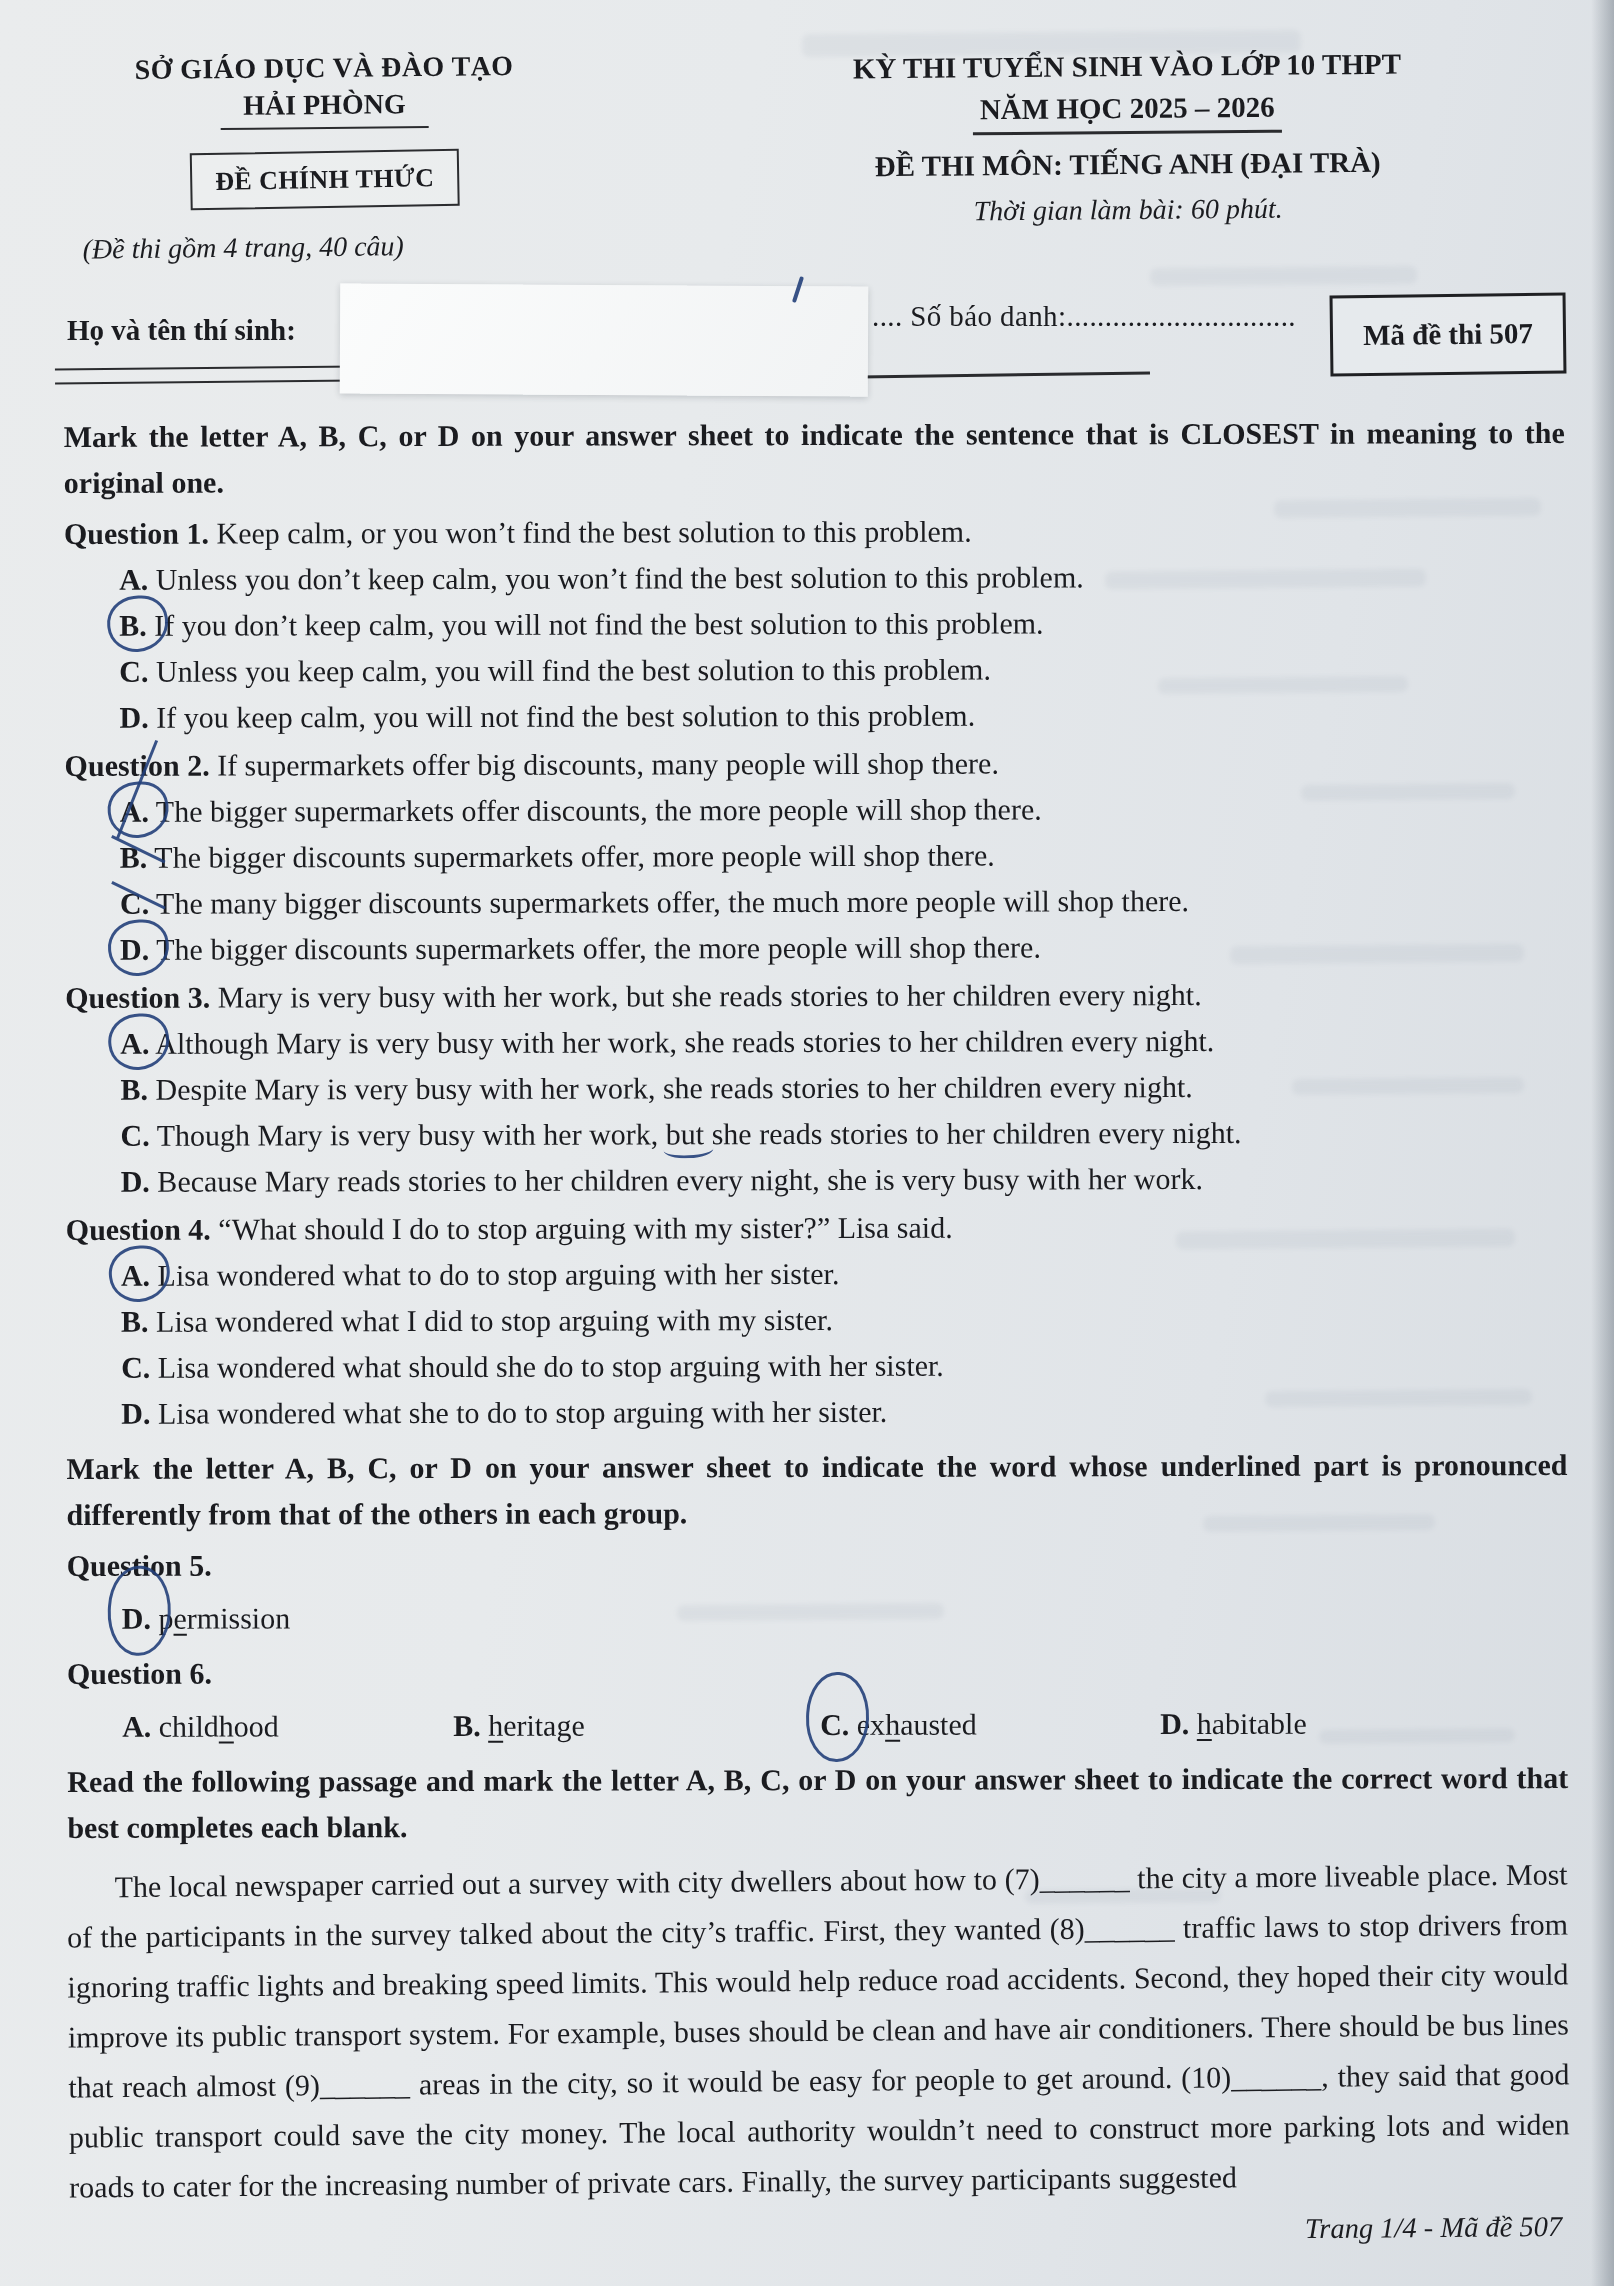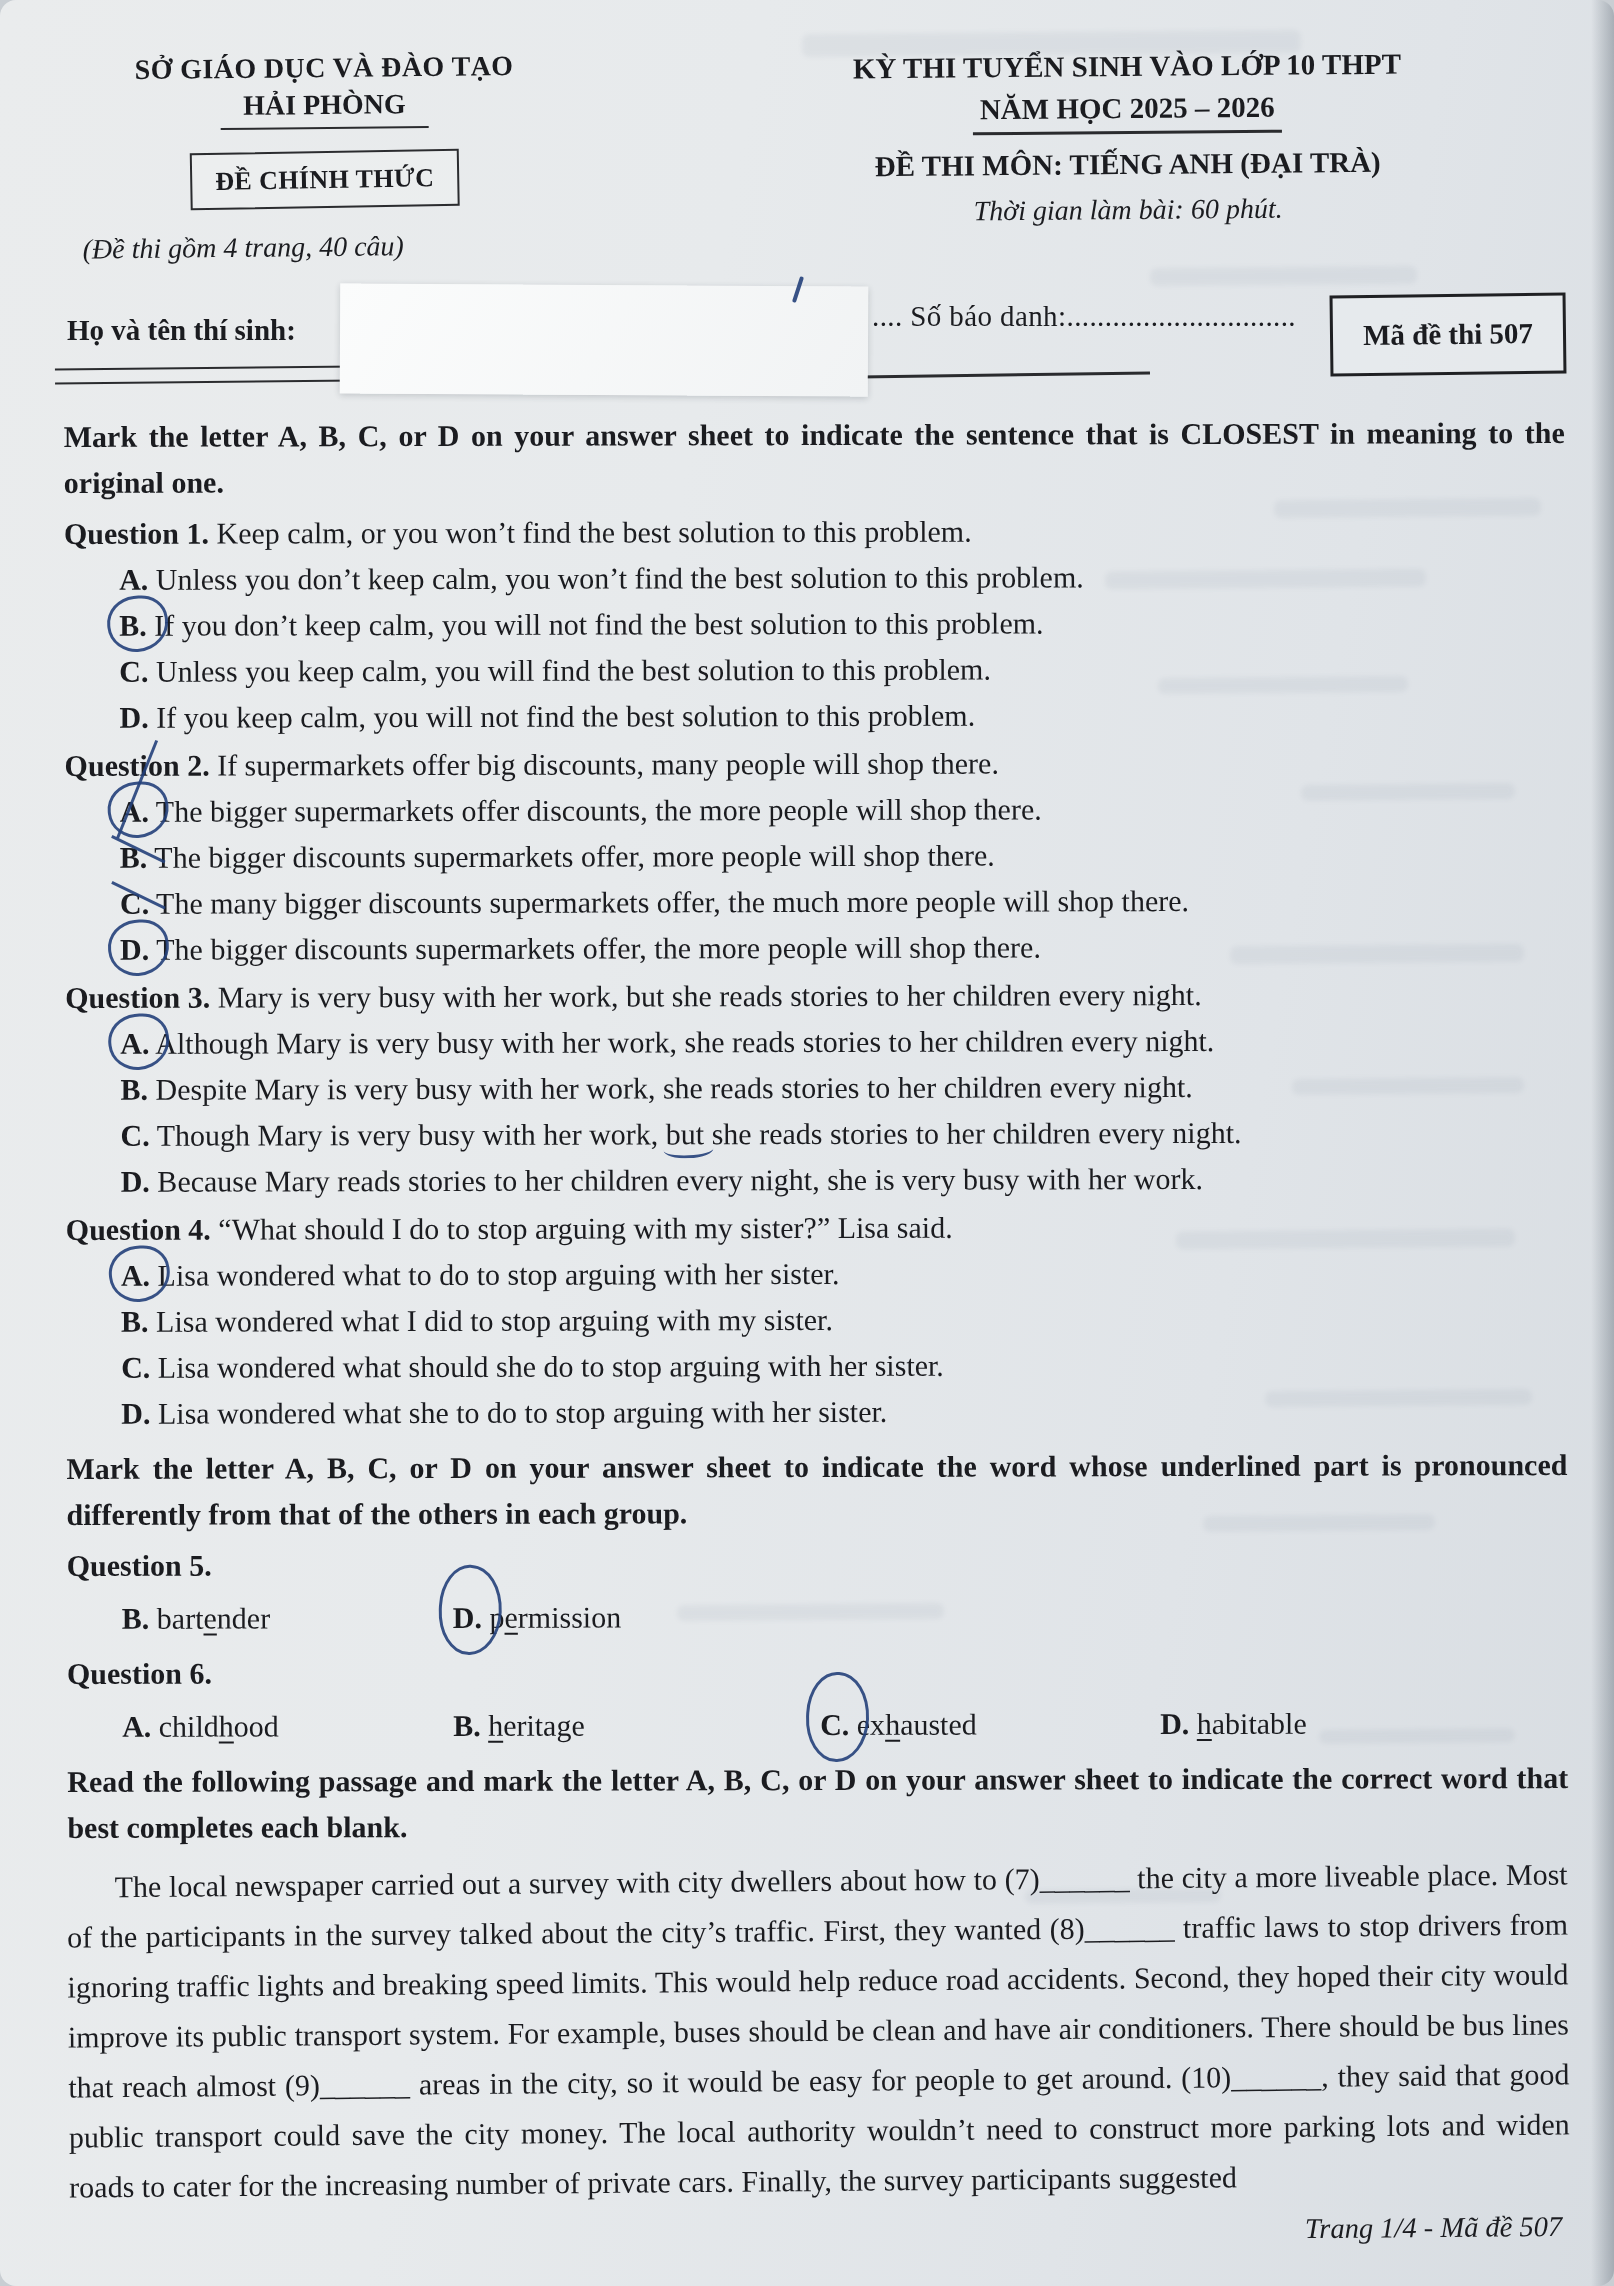--- a/index.html
+++ b/index.html
@@ -10,21 +10,20 @@
   html,body{margin:0;padding:0;}
   body{
     width:1615px;height:2287px;
     background:#c9ced3;
     font-family:"Liberation Serif","DejaVu Serif",serif;
     color:var(--ink);
   }
   .page{
     position:absolute;inset:0;overflow:hidden;
     background:linear-gradient(100deg,#eaeced 0%,#e7eaec 38%,#e0e4e8 72%,#d7dce1 100%);
-    border-radius:16px;
   }
   .page-edge{
     position:absolute;top:0;bottom:0;right:0;width:23px;
     background:linear-gradient(to right,rgba(0,0,0,0),rgba(80,92,104,.38));
   }
   .smudge{
     position:absolute;background:#5a6b80;opacity:.07;
     filter:blur(2.7px);border-radius:7.1px;transform:rotate(-.5deg);
   }
   
@@ -112,21 +111,20 @@
       <div class="option-row"><span class="opt-letter">C.</span> <span class="opt-text">Though Mary is very busy with her work, </span><span class="pen-underline">but</span><span class="opt-text"> she reads stories to her children every night.</span></div>
       <div class="option-row"><span class="opt-letter">D.</span> <span class="opt-text">Because Mary reads stories to her children every night, she is very busy with her work.</span></div>
       <div class="q-stem"><span class="q-num">Question 4.</span> <span class="q-text">“What should I do to stop arguing with my sister?” Lisa said.</span></div>
       <div class="option-row"><span class="opt-letter">A.<span class="pen-ellipse"></span></span> <span class="opt-text">Lisa wondered what to do to stop arguing with her sister.</span></div>
       <div class="option-row"><span class="opt-letter">B.</span> <span class="opt-text">Lisa wondered what I did to stop arguing with my sister.</span></div>
       <div class="option-row"><span class="opt-letter">C.</span> <span class="opt-text">Lisa wondered what should she do to stop arguing with her sister.</span></div>
       <div class="option-row"><span class="opt-letter">D.</span> <span class="opt-text">Lisa wondered what she to do to stop arguing with her sister.</span></div>
       <div class="section-heading">Mark the letter A, B, C, or D on your answer sheet to indicate the word whose underlined part is pronounced differently from that of the others in each group.</div>
       <div class="q-stem"><span class="q-num">Question 5.</span></div>
       <div class="pron-grid">
-        <span class="pron-cell"><span class="opt-letter">B.</span> <span class="pron-word"><span>bart</span><u class="u-part">e</u><span>nder</span></span></span>
         <span class="pron-cell"><span class="opt-letter">D.<span class="pen-ellipse tall"></span></span> <span class="pron-word"><span>p</span><u class="u-part">e</u><span>rmission</span></span></span>
       </div>
       <div class="q-stem"><span class="q-num">Question 6.</span></div>
       <div class="pron-grid">
         <span class="pron-cell"><span class="opt-letter">A.</span> <span class="pron-word"><span>child</span><u class="u-part">h</u><span>ood</span></span></span>
         <span class="pron-cell"><span class="opt-letter">B.</span> <span class="pron-word"><span></span><u class="u-part">h</u><span>eritage</span></span></span>
         <span class="pron-cell"><span class="opt-letter">C.<span class="pen-ellipse tall"></span></span> <span class="pron-word"><span>ex</span><u class="u-part">h</u><span>austed</span></span></span>
         <span class="pron-cell"><span class="opt-letter">D.</span> <span class="pron-word"><span></span><u class="u-part">h</u><span>abitable</span></span></span>
       </div>
       <div class="section-heading">Read the following passage and mark the letter A, B, C, or D on your answer sheet to indicate the correct word that best completes each blank.</div>

